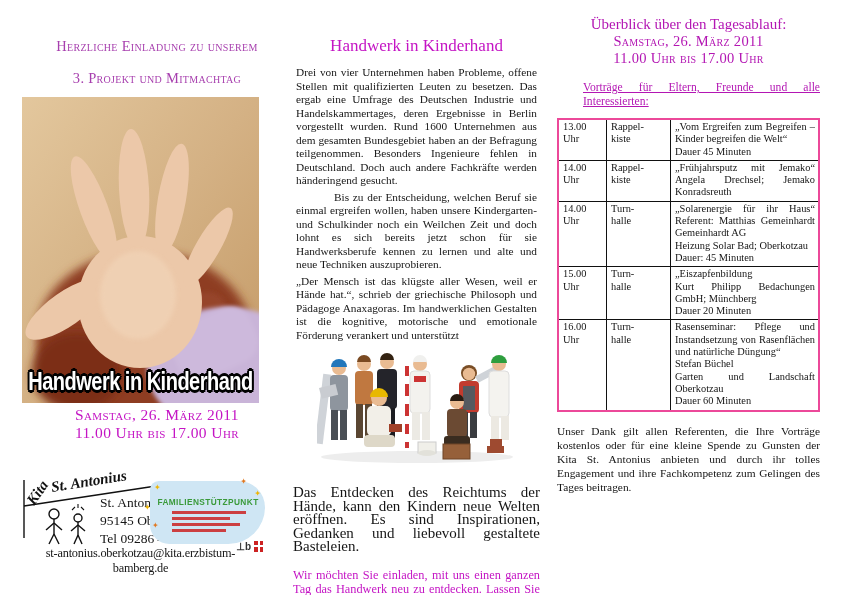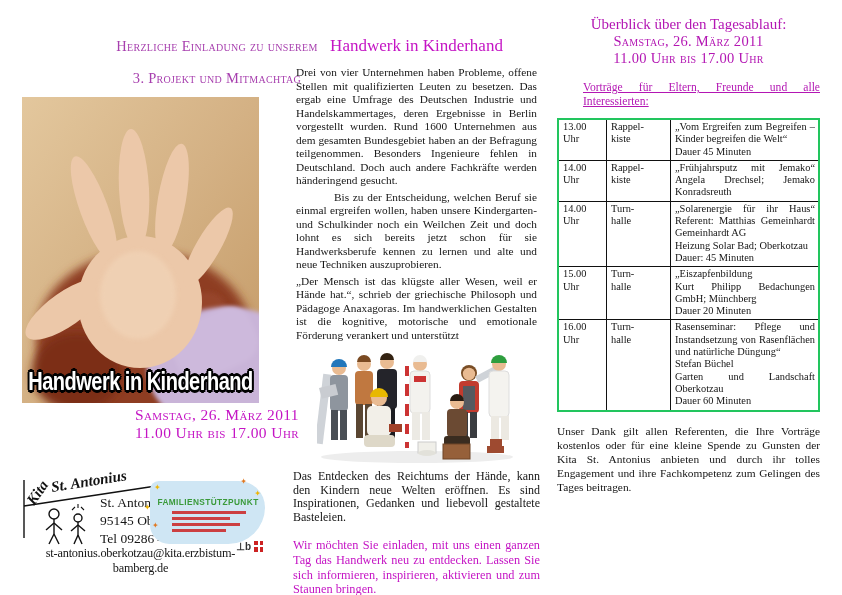--- a/index.html
+++ b/index.html
@@ -1,21 +1,21 @@
 <!DOCTYPE html>
 <html><head>
 <meta charset="utf-8">
 <style>
   html,body{margin:0;padding:0;background:#fff;}
   .page{position:relative;width:842px;height:595px;background:#fff;overflow:hidden;
         font-family:"Liberation Serif","DejaVu Serif",serif;color:#151515;}
 
   
   .col{position:absolute;top:0;}
-  .col-left{left:22px;width:270px;height:595px;padding-left:40px;}
+  .col-left{left:22px;width:270px;height:595px;}
   .col-mid{left:293px;width:247px;height:595px;}
   .col-right{left:557px;width:263px;height:595px;}
 
   
   .lc-head{position:absolute;width:100%;text-align:center;
            font-variant:small-caps;font-size:14.5px;letter-spacing:.3px;color:#a73fae;}
   .lc-head1{top:38px;}
   .lc-head2{top:70px;}
 
   .photo{position:absolute;top:97px;left:0;width:237px;height:306px;overflow:hidden;}
@@ -47,29 +47,29 @@
   .fsp-b{position:absolute;right:14px;bottom:-8px;font-family:"Liberation Sans",sans-serif;
          font-weight:bold;font-size:10px;color:#333;}
 
   
   .mc-title{margin-top:36px;text-align:center;font-size:17px;color:#c414c4;}
   .mc-body{margin-top:10px;font-size:11.3px;line-height:13.5px;text-align:justify;}
   .mc-body p{margin:3px;}
   .p-indent{text-indent:38px;}
   .mc-lastline{text-align:left;}
   .craftsmen{margin:4px auto 0;display:block;}
-  .mc-p4{margin-top:6px;font-size:12px;line-height:13.5px;text-align:justify;}
+  .mc-p4{margin-top:22px;font-size:15px;line-height:13.5px;text-align:justify;}
   .mc-p5{margin-top:14px;font-size:12.3px;line-height:14.8px;text-align:justify;color:#c414c4;}
 
   
   .rc-title{margin-top:16px;text-align:center;font-size:15px;color:#b316b3;}
   .rc-sub{text-align:center;font-variant:small-caps;font-size:14.5px;color:#b316b3;letter-spacing:.3px;}
   .rc-intro{margin-top:14px;font-size:11.6px;line-height:14px;color:#b316b3;
             text-align:justify;text-decoration:underline;margin-left:26px;}
-  table.schedule{margin-top:9px;border-collapse:collapse;width:263px;border:2px solid #22c55e;}
+  table.schedule{margin-top:9px;border-collapse:collapse;width:263px;border:2px solid #ec4899;}
   table.schedule td{border:1.5px solid #111;vertical-align:top;padding:1px 3px 2px 4px;
             font-size:10.4px;line-height:12.3px;}
   td.c-time{width:40px;white-space:pre-line;}
   td.c-room{width:56px;white-space:pre-line;}
   td.c-desc{white-space:pre-line;text-align:justify;}
   .rc-outro{margin-top:12px;font-size:11.4px;line-height:14.2px;text-align:justify;}
 </style>
 </head>
 <body>
 

